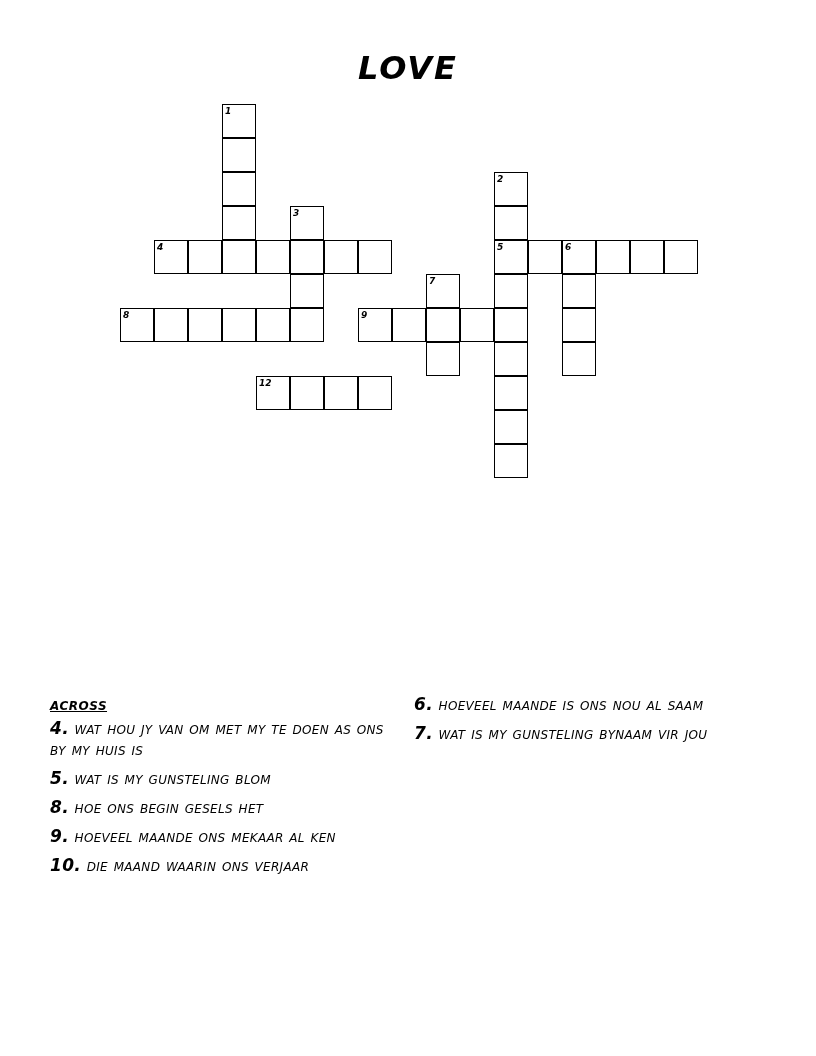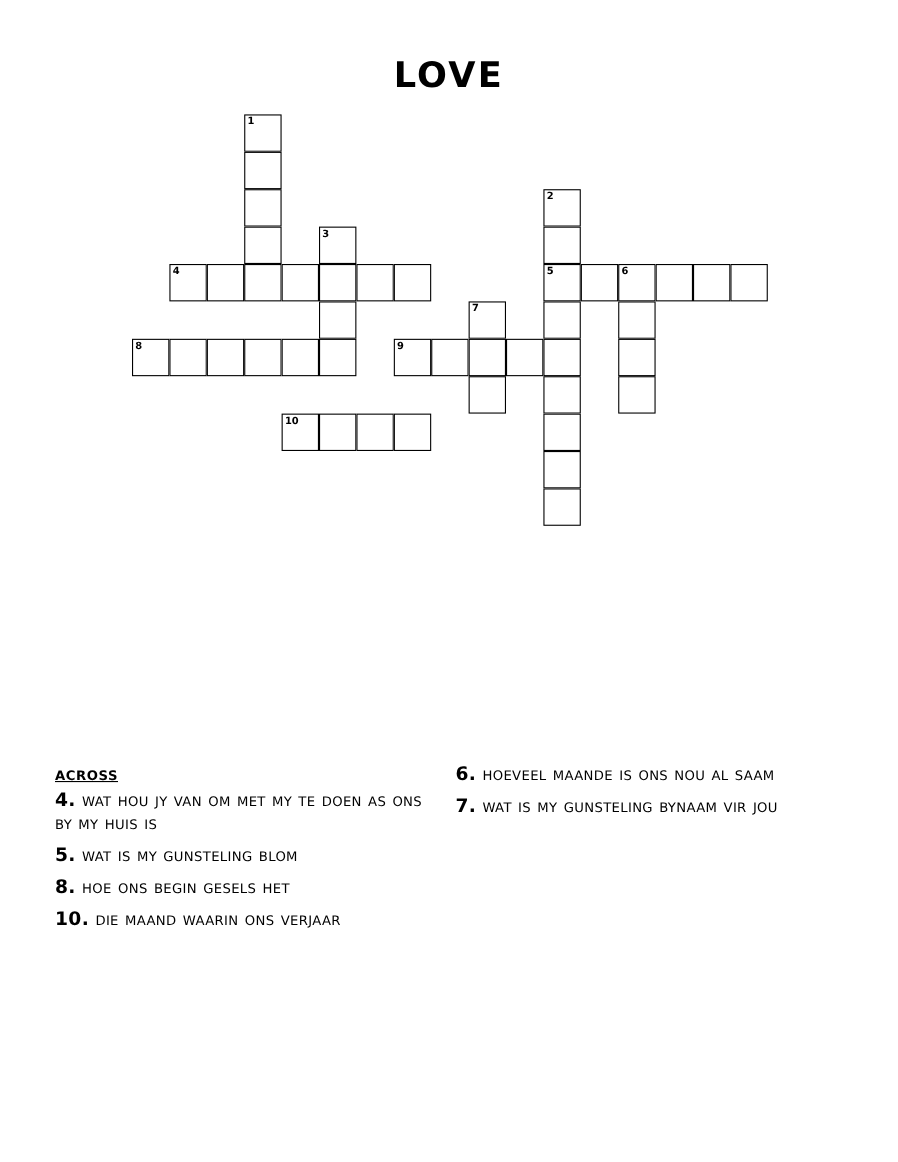--- a/index.html
+++ b/index.html
@@ -12,20 +12,21 @@
     height: 1056px;
     position: relative;
     font-family: "DejaVu Sans", sans-serif;
     color: #000000;
     overflow: hidden;
   }
   .page {
     position: relative;
     width: 816px;
     height: 1056px;
+    font-style: italic;
   }
   .title {
     position: absolute;
     top: 36px;
     left: 0;
     width: 816px;
     text-align: center;
     font-family: "DejaVu Sans", sans-serif;
     font-weight: bold;
     font-size: 46px;
@@ -145,36 +146,37 @@
       <div class="cellnum" style="left: 361px; top: 207px;">9</div>
       <div class="cell" style="left: 392px; top: 204px; width: 34px; height: 34px;"></div>
       <div class="cell" style="left: 426px; top: 204px; width: 34px; height: 34px;"></div>
       <div class="cell" style="left: 460px; top: 204px; width: 34px; height: 34px;"></div>
       <div class="cell" style="left: 494px; top: 204px; width: 34px; height: 34px;"></div>
       <div class="cell" style="left: 562px; top: 204px; width: 34px; height: 34px;"></div>
       <div class="cell" style="left: 426px; top: 238px; width: 34px; height: 34px;"></div>
       <div class="cell" style="left: 494px; top: 238px; width: 34px; height: 34px;"></div>
       <div class="cell" style="left: 562px; top: 238px; width: 34px; height: 34px;"></div>
       <div class="cell" style="left: 256px; top: 272px; width: 34px; height: 34px;"></div>
-      <div class="cellnum" style="left: 259px; top: 275px;">10</div>
+      <div class="cellnum" style="left: 259px; top: 275px;">12</div>
       <div class="cell" style="left: 290px; top: 272px; width: 34px; height: 34px;"></div>
       <div class="cell" style="left: 324px; top: 272px; width: 34px; height: 34px;"></div>
       <div class="cell" style="left: 358px; top: 272px; width: 34px; height: 34px;"></div>
       <div class="cell" style="left: 494px; top: 272px; width: 34px; height: 34px;"></div>
       <div class="cell" style="left: 494px; top: 306px; width: 34px; height: 34px;"></div>
       <div class="cell" style="left: 494px; top: 340px; width: 34px; height: 34px;"></div>
     </div>
 
   <div class="clues">
     <div class="col col-across">
       <div class="col-head">Across</div>
       <div id="across-list">
           <div class="clue"><span class="n">4.</span><span> Wat hou jy van om met my te doen as ons by my huis is</span></div>
           <div class="clue"><span class="n">5.</span><span> Wat is my gunsteling blom</span></div>
           <div class="clue"><span class="n">8.</span><span> Hoe ons begin gesels het</span></div>
+          <div class="clue"><span class="n">9.</span><span> Hoeveel maande ons mekaar al ken</span></div>
           <div class="clue"><span class="n">10.</span><span> Die maand waarin ons verjaar</span></div>
         </div>
     </div>
     <div class="col col-down">
       <div id="down-list">
           <div class="clue"><span class="n">6.</span><span> Hoeveel maande is ons nou al saam</span></div>
           <div class="clue"><span class="n">7.</span><span> Wat is my gunsteling bynaam vir jou</span></div>
         </div>
     </div>
   </div>

